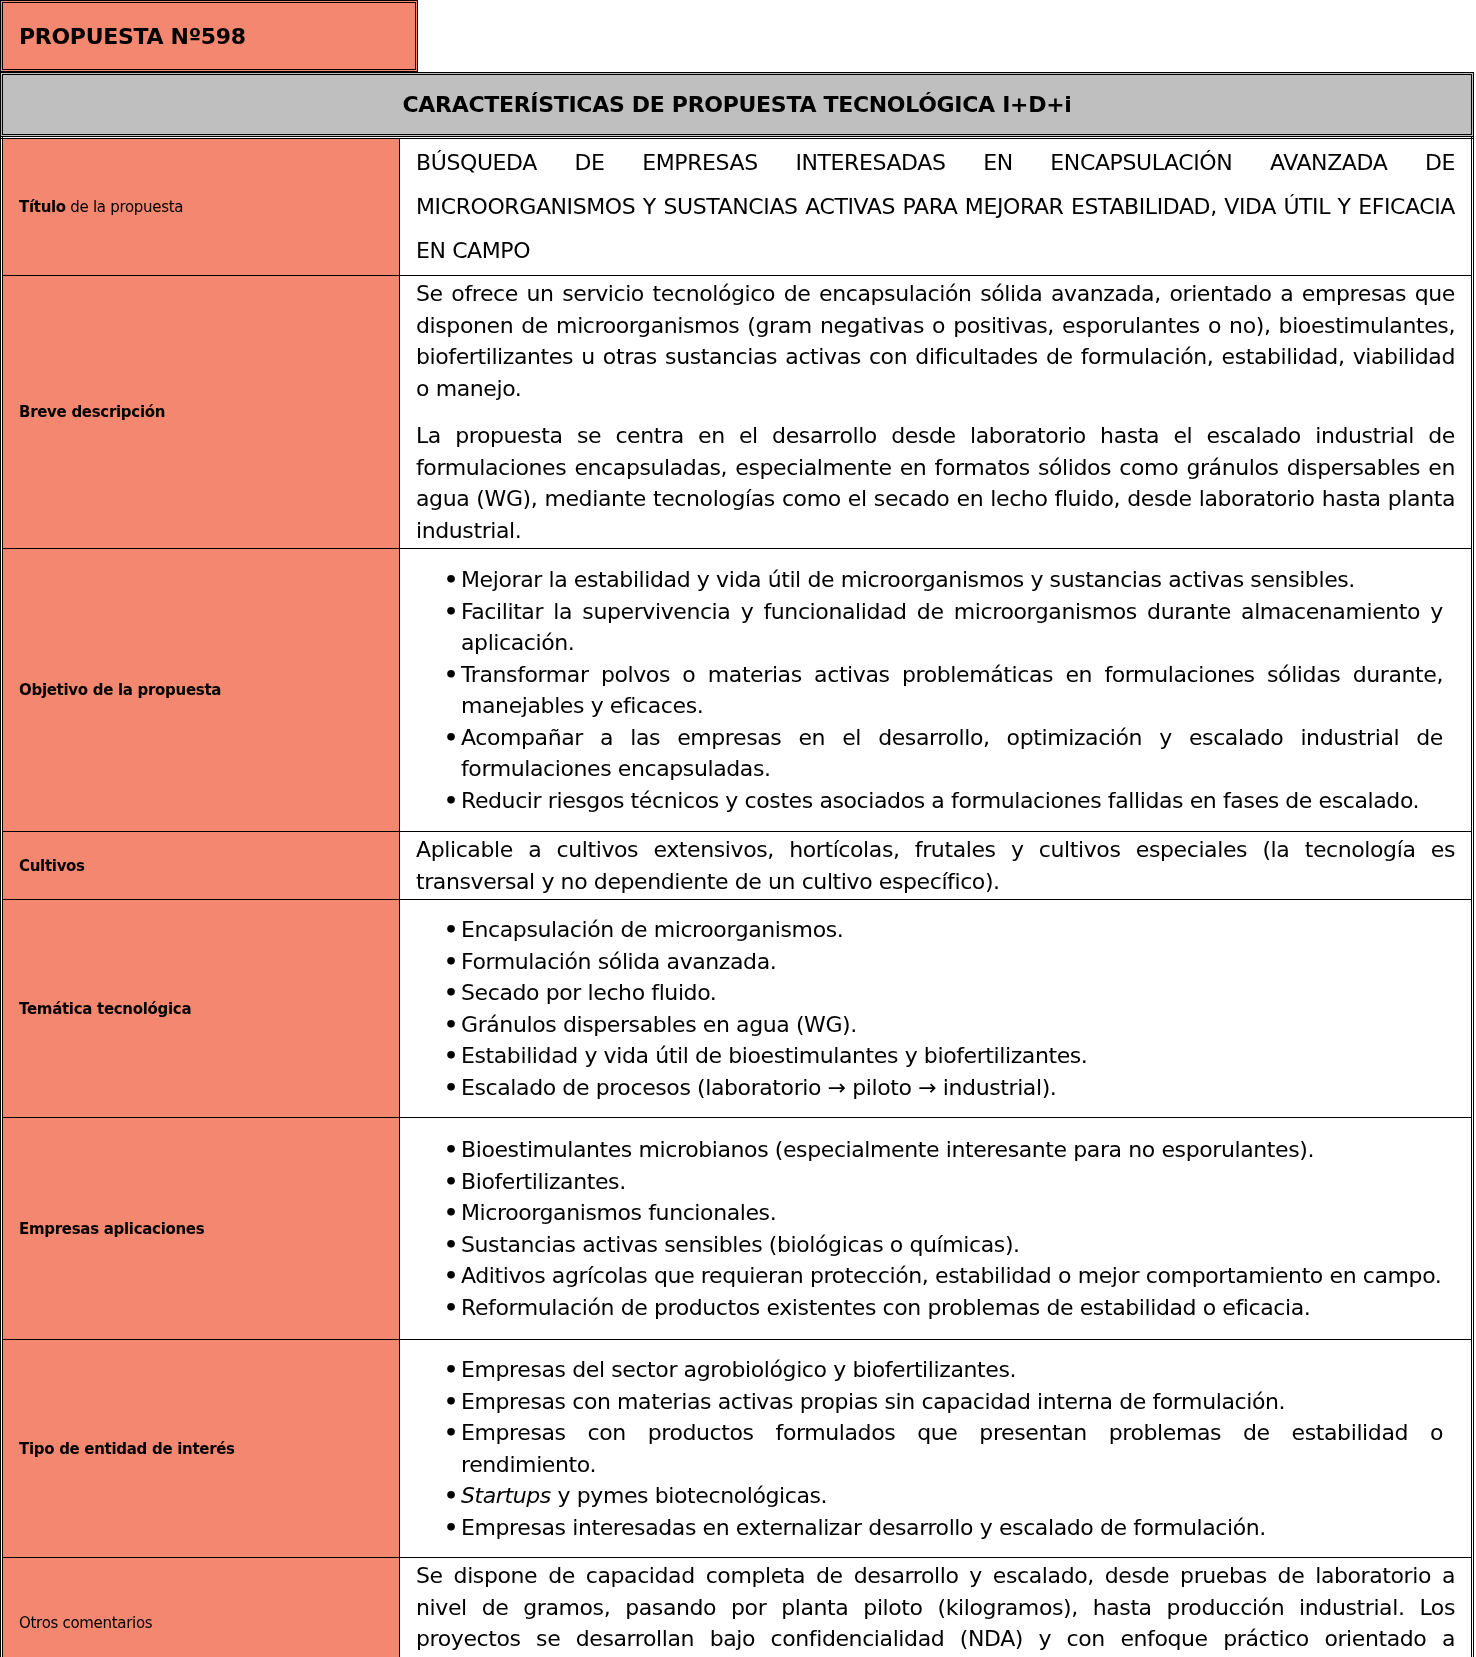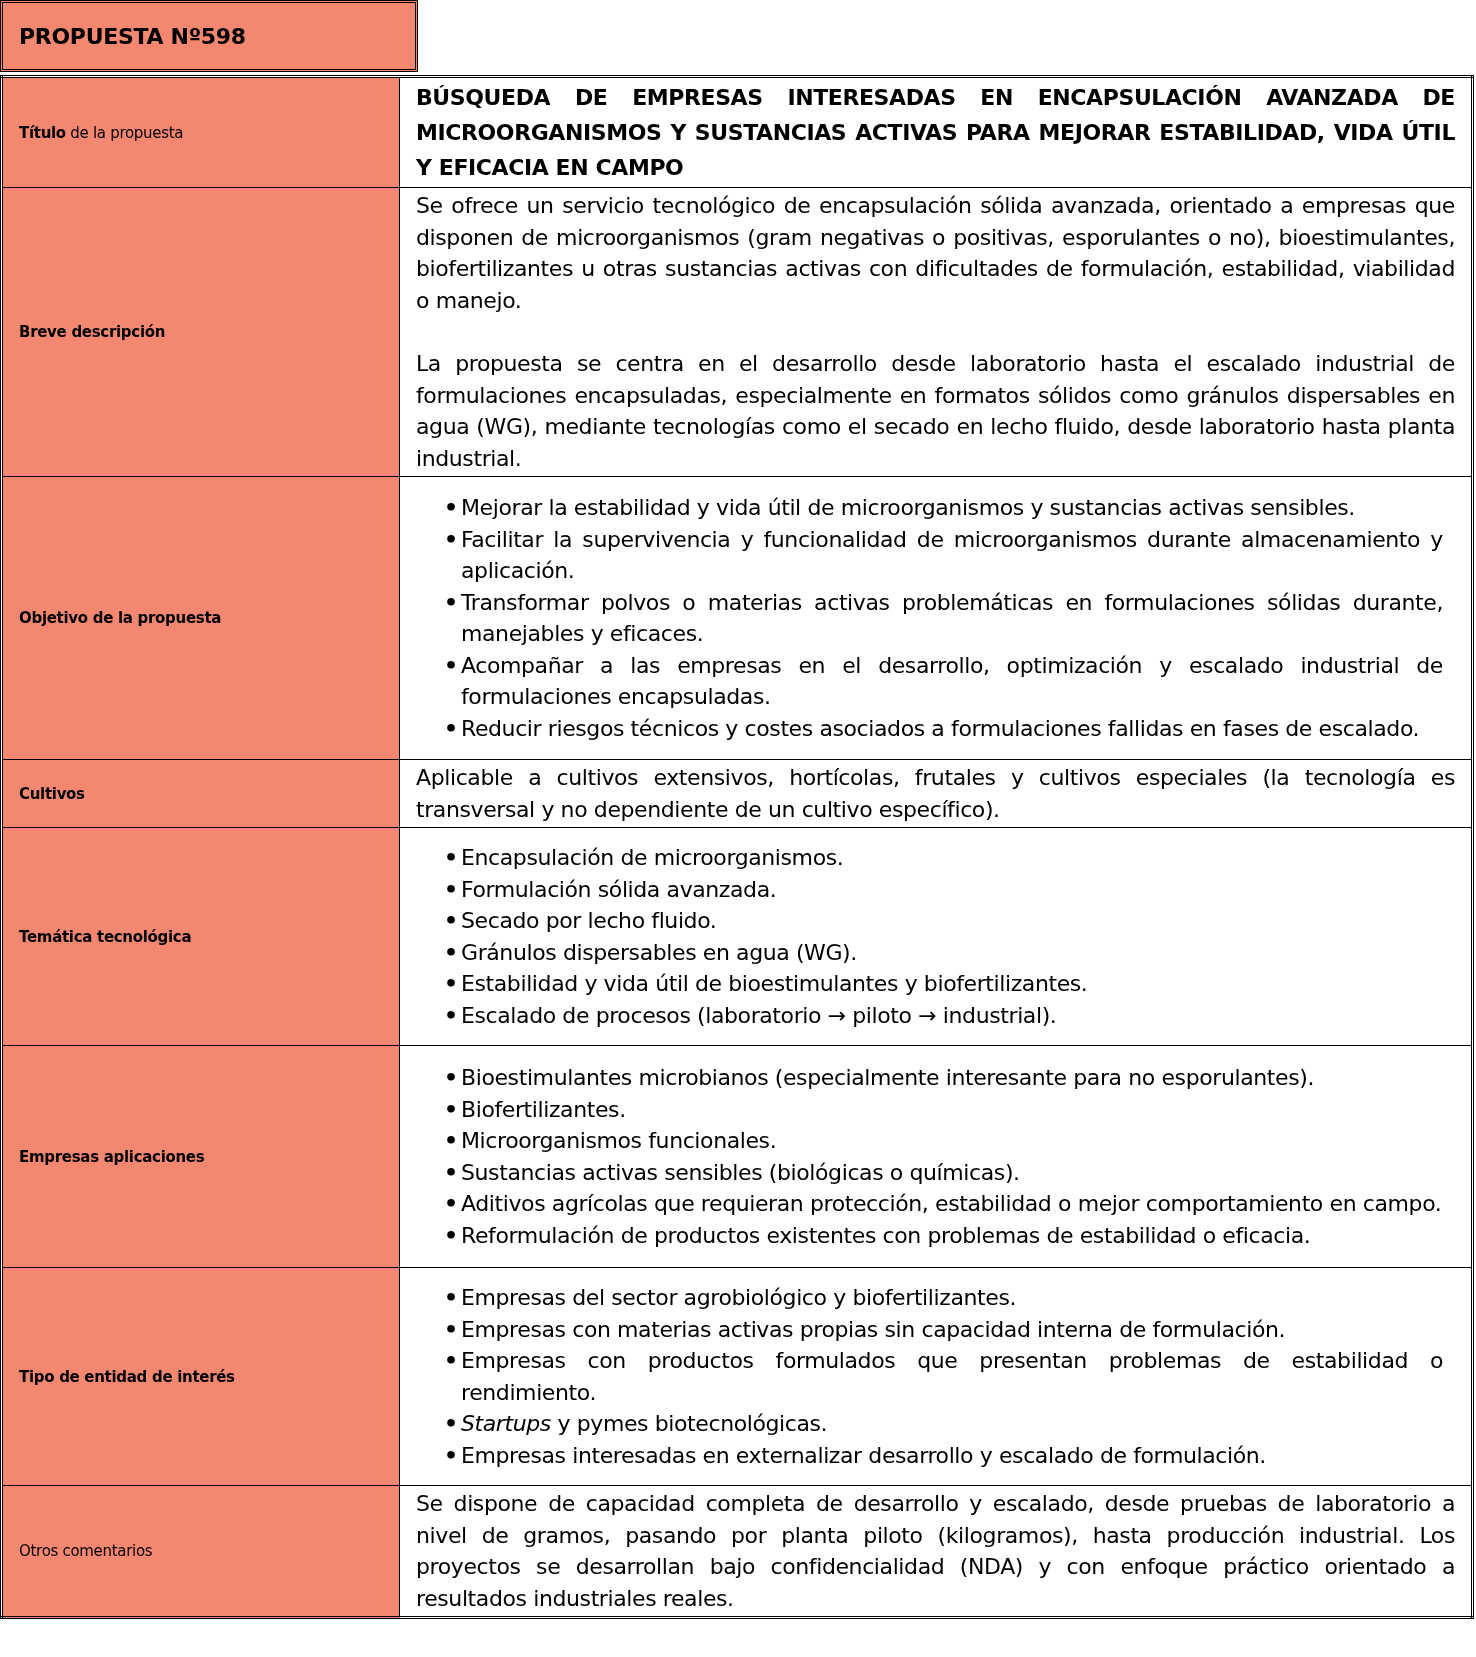--- a/index.html
+++ b/index.html
@@ -15,38 +15,39 @@
   .section-header { width: 1474px; height: 65px; box-sizing: border-box; background: #bfbfbf;
     border: 3px double #000; display: flex; align-items: center; justify-content: center;
     font-weight: bold; font-size: 22px; letter-spacing: -0.3px; margin-top: -4px; }
 
   table.main { border-collapse: collapse; width: 1474px; table-layout: fixed; margin-top: -1px; }
   table.main td { border: 1px solid #000; vertical-align: middle; }
   table.main { border: 3px double #000; }
   td.label { width: 398px; background: #f4876f; padding: 0 16px; font-size: 15px; letter-spacing: -0.3px; box-sizing: border-box; }
   td.label .b { font-weight: bold; }
   td.value { padding: 2px 16px 2px 16px; font-size: 22px; line-height: 31.5px; text-align: justify; letter-spacing: -0.4px; box-sizing: border-box; }
-  td.value.title-val { font-weight: bold; line-height: 35px; }
+  td.value.title-val { font-weight: normal; line-height: 44px; }
   td.value p { margin: 0; }
-  td.value p + p { margin-top: 32px; }
+  td.value p + p { margin-top: 16px; }
   ul.bullets { list-style: none; margin: 12px; padding: 0 0 0 16px; }
   ul.bullets li { position: relative; padding-left: 17px; text-align: justify; }
   ul.bullets li::before { content: "\2022"; position: absolute; left: 0; top: 0; font-weight: bold; }
   em { font-style: italic; }
 </style>
 </head>
 <body>
 
 <div class="page">
 
   <div class="top-row">
     <div class="top-cell">PROPUESTA Nº598</div>
     <div class="top-empty"></div>
   </div>
 
+  <div class="section-header">CARACTERÍSTICAS DE PROPUESTA TECNOLÓGICA I+D+i</div>
 
   <table class="main">
     <tbody>
         <tr style="height:94px;">
       <td class="label">
         <span class="b">Título</span><span> de la propuesta</span>
       </td>
       <td class="value title-val">BÚSQUEDA DE EMPRESAS INTERESADAS EN ENCAPSULACIÓN AVANZADA DE MICROORGANISMOS Y SUSTANCIAS ACTIVAS PARA MEJORAR ESTABILIDAD, VIDA ÚTIL Y EFICACIA EN CAMPO</td>
     </tr>
 

